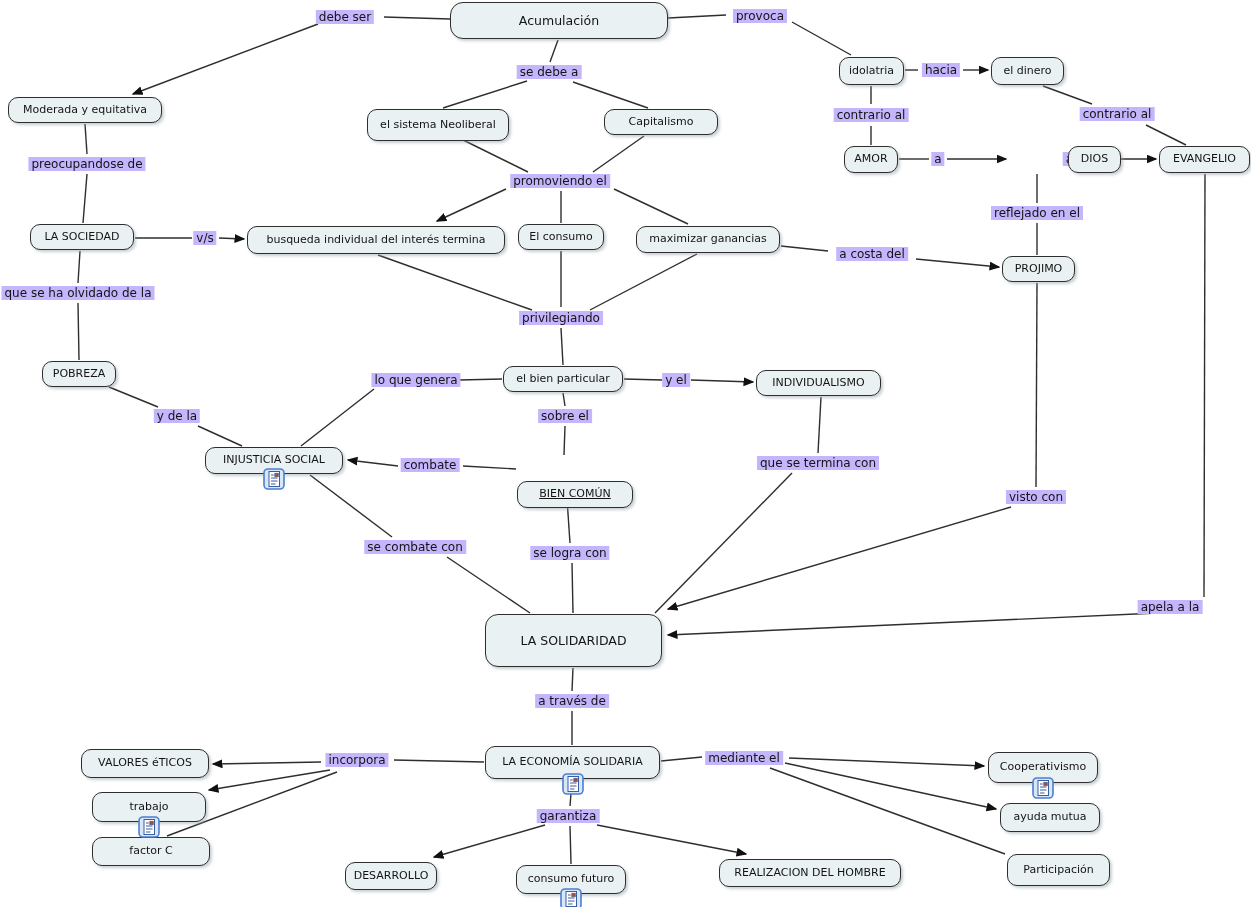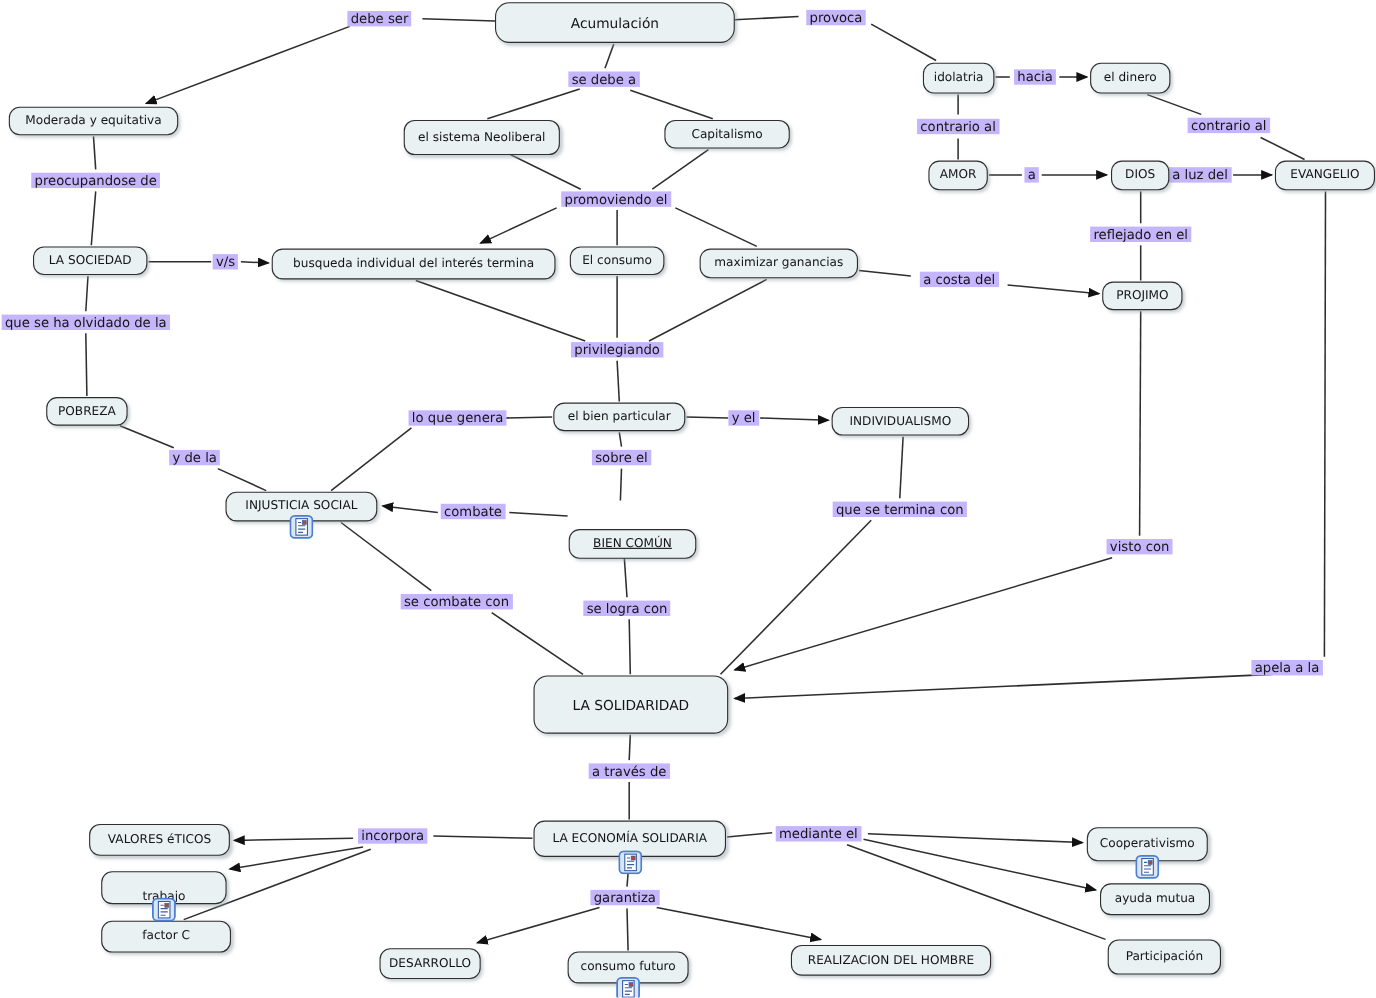--- a/index.html
+++ b/index.html
@@ -140,21 +140,21 @@
       </div>
       <div class="node" style="left: 839px; top: 57px; width: 65px; height: 28px;">
         <span>idolatria</span>
       </div>
       <div class="node" style="left: 991px; top: 57px; width: 73px; height: 28px;">
         <span>el dinero</span>
       </div>
       <div class="node" style="left: 844px; top: 146px; width: 54px; height: 27px;">
         <span>AMOR</span>
       </div>
-      <div class="node" style="left: 1010px; top: 146px; width: 53px; height: 27px;">
+      <div class="node" style="left: 1068px; top: 146px; width: 53px; height: 27px;">
         <span>DIOS</span>
       </div>
       <div class="node" style="left: 1159px; top: 146px; width: 91px; height: 27px;">
         <span>EVANGELIO</span>
       </div>
       <div class="node" style="left: 30px; top: 224px; width: 104px; height: 26px;">
         <span>LA SOCIEDAD</span>
       </div>
       <div class="node" style="left: 247px; top: 226px; width: 258px; height: 28px;">
         <span>busqueda individual del interés termina</span>
@@ -191,21 +191,21 @@
         </svg></div>
       <div class="node" style="left: 517px; top: 481px; width: 116px; height: 27px; text-decoration: underline;">
         <span>BIEN COMÚN</span>
       </div>
       <div class="node big" style="left: 485px; top: 614px; width: 177px; height: 53px;">
         <span>LA SOLIDARIDAD</span>
       </div>
       <div class="node" style="left: 81px; top: 749px; width: 128px; height: 29px;">
         <span>VALORES éTICOS</span>
       </div>
-      <div class="node" style="left: 92px; top: 792px; width: 114px; height: 30px; align-items: flex-end;">
+      <div class="node" style="left: 92px; top: 792px; width: 114px; height: 30px;">
         <span>trabajo</span>
       </div>
       <div class="res-icon" style="left: 138px; top: 816px;"><svg width="22" height="22" viewBox="0 0 22 22">
           <rect x="1" y="1" width="20" height="20" rx="4" fill="#d8e6f8" stroke="#4a7fd4" stroke-width="1.6"></rect>
           <rect x="6" y="3.5" width="10.5" height="15" fill="#ffffff" stroke="#3a5fa0" stroke-width="1"></rect>
           <rect x="11.8" y="5.2" width="3.6" height="3.6" fill="#b04a38" stroke="#3a5fa0" stroke-width="0.6"></rect>
           <line x1="8" y1="7" x2="10.8" y2="7" stroke="#3a5fa0" stroke-width="1"></line>
           <line x1="8" y1="10" x2="14.5" y2="10" stroke="#3a5fa0" stroke-width="1"></line>
           <line x1="8" y1="13" x2="14.5" y2="13" stroke="#3a5fa0" stroke-width="1"></line>
           <line x1="8" y1="16" x2="12.5" y2="16" stroke="#3a5fa0" stroke-width="1"></line>

